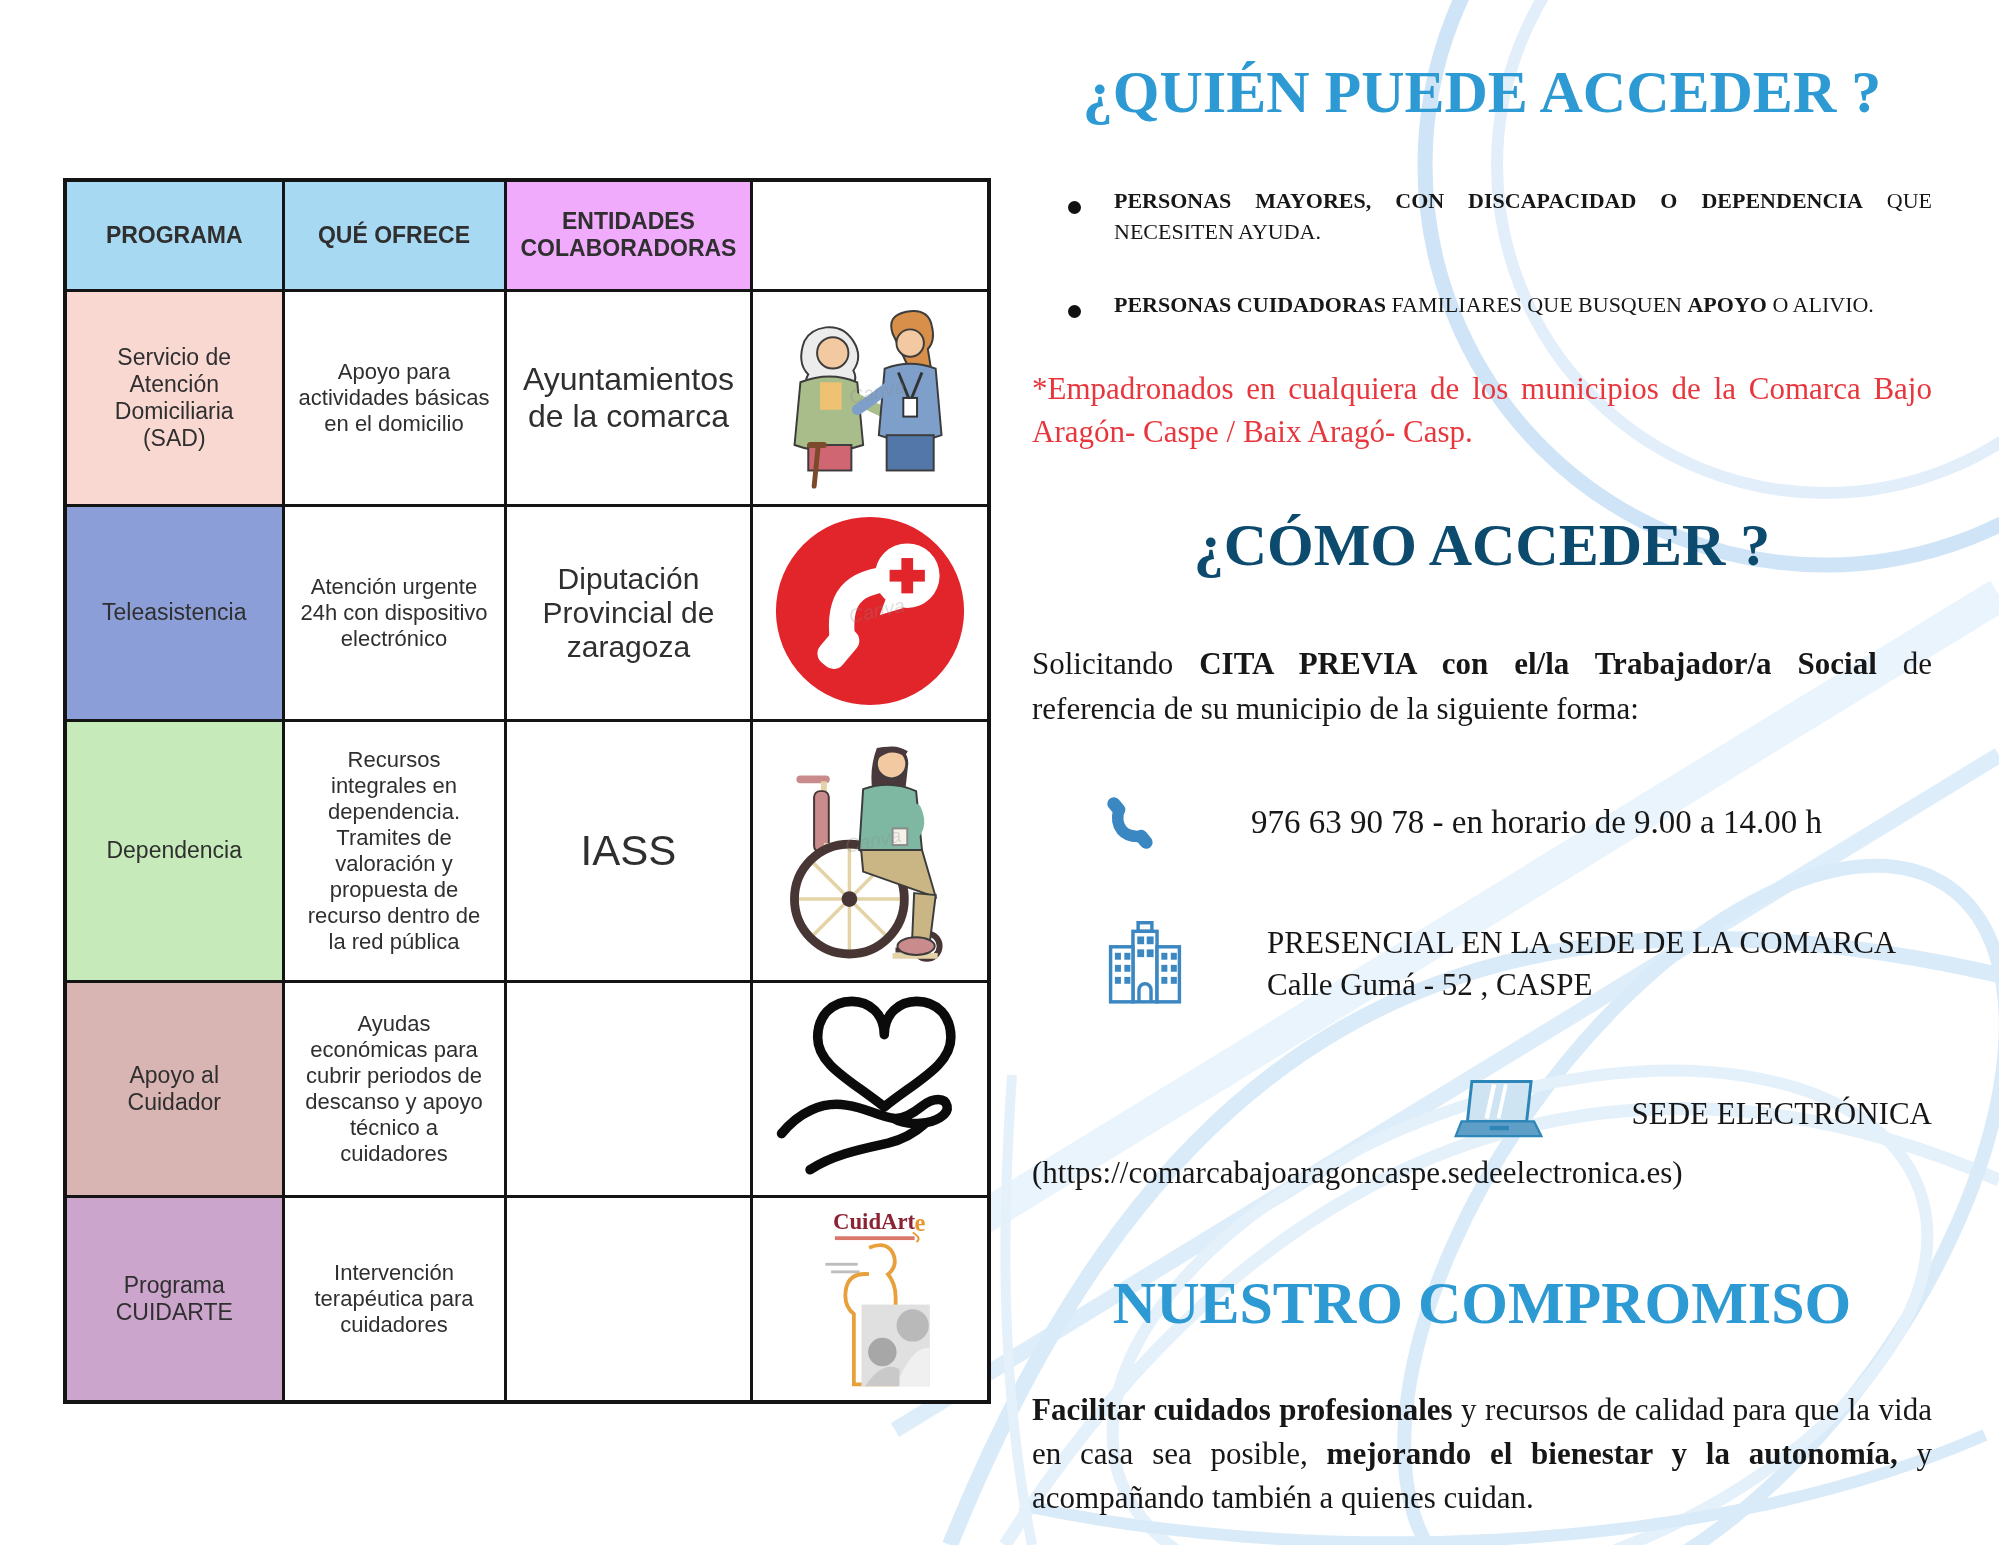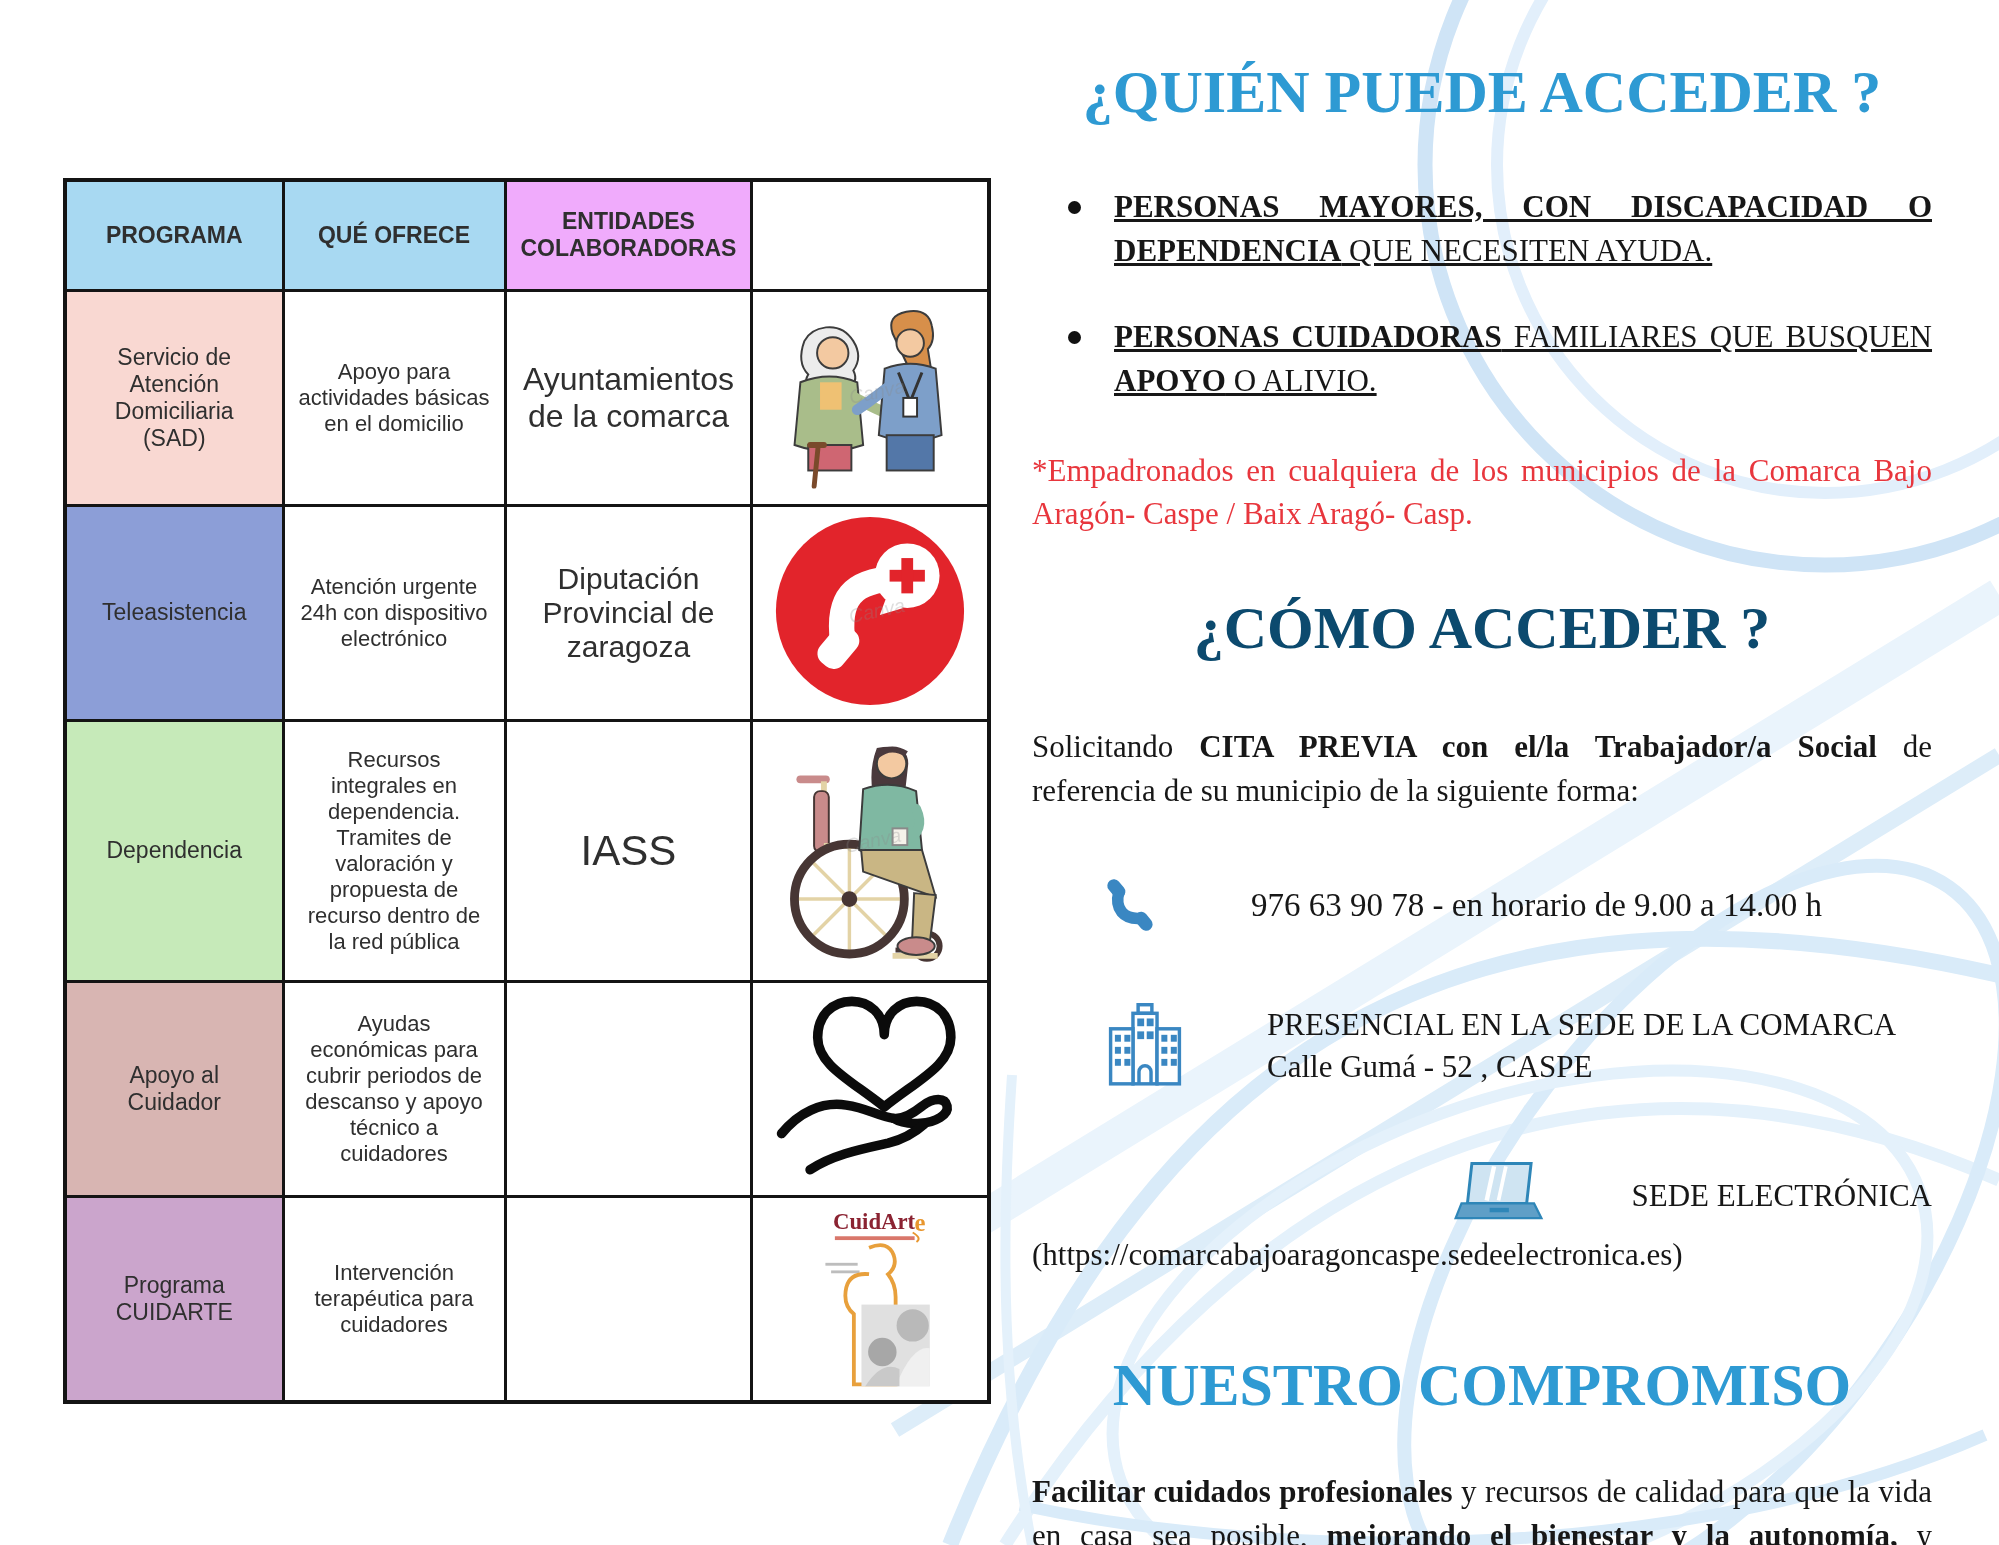--- a/index.html
+++ b/index.html
@@ -19,21 +19,21 @@
   td.entidades.big{font-size:42px;}
   td.entidades.med{font-size:30px;}
   td.imgcell{background:#fff;padding:2px;}
   .c0{width:218px}.c1{width:222px}.c2{width:218px}.c3{width:220px}
   
   .right{position:absolute;left:1032px;top:58px;width:900px;z-index:2;
         font-family:"Liberation Serif",serif;color:#171717;}
   .heading{font-family:"Liberation Serif",serif;font-weight:bold;text-align:center;
         font-size:60px;letter-spacing:0px;margin:0;}
   .bullets{margin-top:58px;}
-  .bullet{position:relative;padding-left:82px;font-size:31px;line-height:1.42;text-align:justify;text-decoration:underline;}
+  .bullet{position:relative;padding-left:82px;font-size:22px;line-height:1.42;text-align:justify;}
   .bullet + .bullet{margin-top:42px;}
   .bullet .dot{position:absolute;left:36px;top:16px;width:13px;height:13px;border-radius:50%;background:#111;}
   .note{margin-top:46px;font-size:31px;line-height:1.4;text-align:justify;}
   .h2{margin-top:58px;}
   .intro{margin-top:62px;font-size:31px;line-height:1.42;text-align:justify;}
   .crow{display:flex;align-items:center;margin-top:56px;gap:39px;}
   .crow .cicon{flex:0 0 auto;margin-left:62px;margin-right:46px;}
   .ctext{font-size:33px;line-height:1.35;}
   .ctext2{font-size:31px;line-height:1.35;}
   .urline{margin-top:4px;font-size:31px;}

